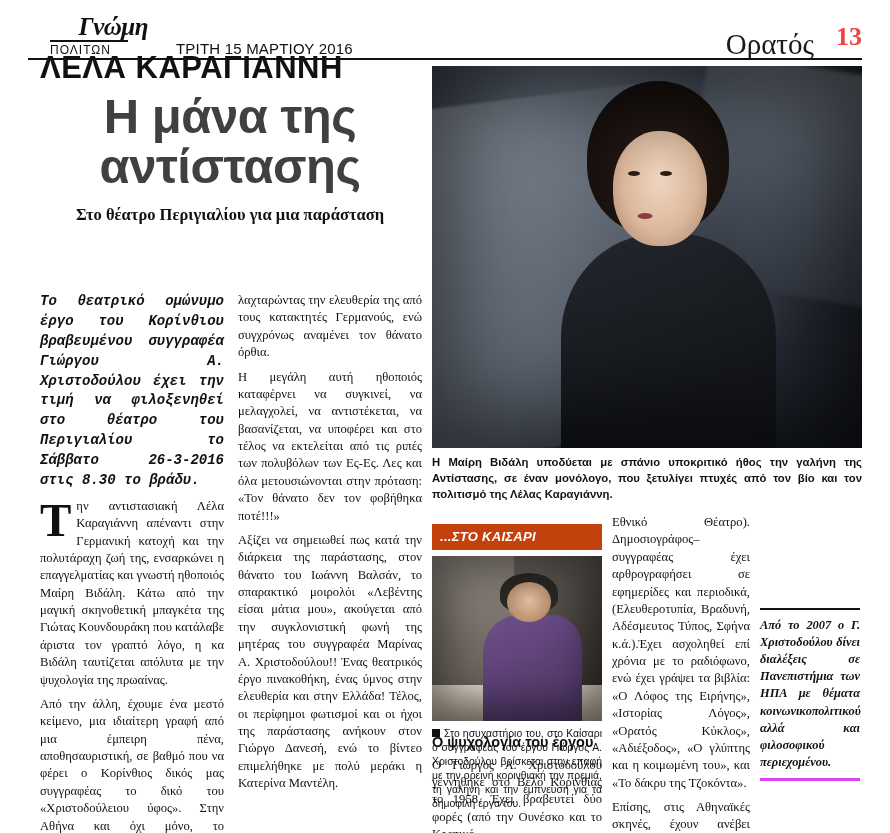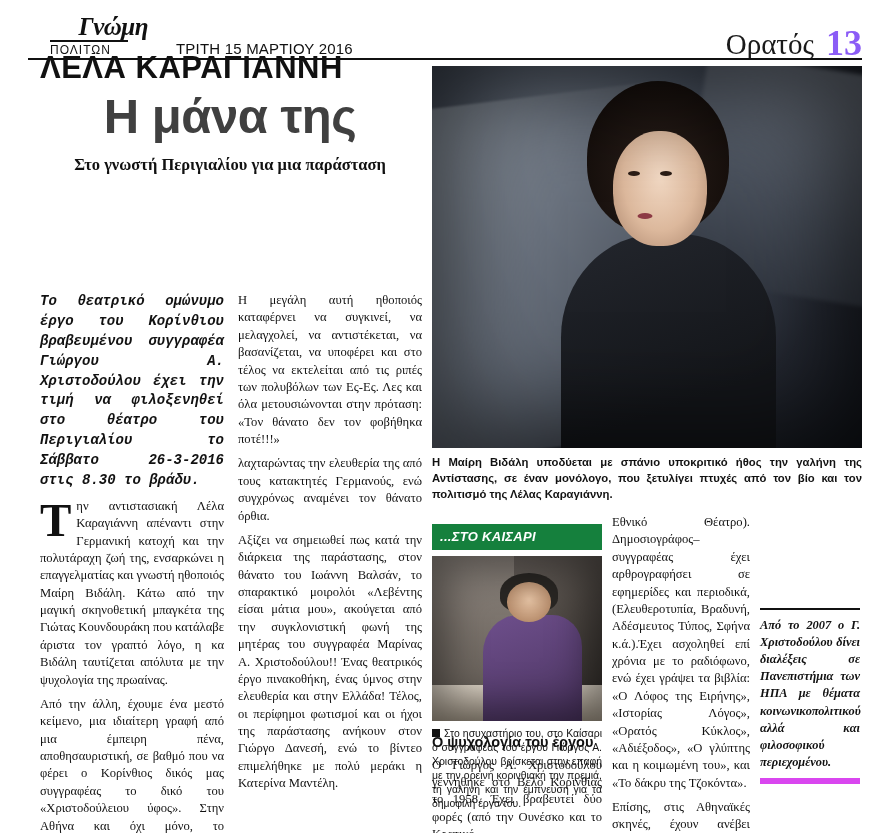--- a/index.html
+++ b/index.html
@@ -58,23 +58,23 @@
     position: absolute;
     right: 48px; top: 14px;
     font-family: "Liberation Serif", serif;
     font-size: 29px;
     color: #1a1a1a;
   }
   .page-number {
     position: absolute;
     right: 0; top: 8px;
     font-family: "Liberation Serif", serif;
-    font-size: 36px;
-    font-weight: bold;
-    color: #8b5cf6;
+    font-size: 26px;
+    font-weight: bold;
+    color: #ef4444;
   }
   .rule-top {
     position: absolute;
     left: 28px; right: 28px; top: 58px;
     border-top: 2px solid #111;
   }
 
   
   .headline-block {
     position: absolute;
@@ -227,21 +227,21 @@
     font-size: 47px;
     line-height: 0.78;
     padding: 4px 5px 0 0;
   }
 
   
   .label-bar {
     position: absolute;
     left: 432px; top: 524px;
     width: 170px; height: 26px;
-    background: #15803d;
+    background: #c2410c;
   }
   .label-bar span {
     position: absolute;
     left: 8px; top: 5px;
     font-family: "Liberation Sans", sans-serif;
     font-weight: bold;
     font-style: italic;
     font-size: 13px;
     color: #fff;
     letter-spacing: .3px;
@@ -297,21 +297,21 @@
   }
 
   
   .note-box {
     font-family: "Liberation Serif", serif;
     font-style: italic;
     font-weight: bold;
     font-size: 12.4px;
     line-height: 1.38;
     border-top: 2px solid #111;
-    border-bottom: 6px solid #d946ef;
+    border-bottom: 3px solid #d946ef;
     padding: 7px 0 7px 0;
     text-align: justify;
   }
 </style>
 </head>
 <body>
 
 <div class="masthead">
   <div class="logo-wrap">
     <div class="logo-main">Γνώμη</div>
@@ -320,22 +320,23 @@
   <div class="masthead-date">ΤΡΙΤΗ 15 ΜΑΡΤΙΟΥ 2016</div>
   <div class="section-name">Ορατός</div>
   <div class="page-number">13</div>
 </div>
 <div class="rule-top"></div>
 
 <div class="headline-block">
   <div class="kicker">ΛΕΛΑ ΚΑΡΑΓΙΑΝΝΗ</div>
   <h1 class="headline">
     <span>Η μάνα της</span><br>
+    <span>αντίστασης</span>
   </h1>
-  <div class="subhead">Στο γνωστή Περιγιαλίου για μια παράσταση</div>
+  <div class="subhead">Στο θέατρο Περιγιαλίου για μια παράσταση</div>
 </div>
 
 <div class="main-photo">
   <div class="photo-bg"></div>
   <div class="photo-pillow"></div>
   <div class="photo-pillow2"></div>
   <div class="photo-body"></div>
   <div class="photo-hair"></div>
   <div class="photo-face"></div>
   <div class="photo-eye l"></div>
@@ -347,22 +348,22 @@
 
 <div class="col" id="col1">
   <p class="intro">Το θεατρικό ομώνυμο έργο του Κορίνθιου βραβευμένου συγγραφέα Γιώργου Α. Χριστοδούλου έχει την τιμή να φιλοξενηθεί στο θέατρο του Περιγιαλίου το Σάββατο 26-3-2016 στις 8.30 το βράδυ.</p>
   <p class="dropcap">Την αντιστασιακή Λέλα Καραγιάννη απέναντι στην Γερμανική κατοχή και την πολυτάραχη ζωή της, ενσαρκώνει η επαγγελματίας και γνωστή ηθοποιός Μαίρη Βιδάλη. Κάτω από την μαγική σκηνοθετική μπαγκέτα της Γιώτας Κουνδουράκη που κατάλαβε άριστα τον γραπτό λόγο, η κα Βιδάλη ταυτίζεται απόλυτα με την ψυχολογία της πρωαίνας.</p>
   <p>Από την άλλη, έχουμε ένα μεστό κείμενο, μια ιδιαίτερη γραφή από μια έμπειρη πένα, αποθησαυριστική, σε βαθμό που να φέρει ο Κορίνθιος δικός μας συγγραφέας το δικό του «Χριστοδούλειου ύφος». Στην Αθήνα και όχι μόνο, το συγκεκριμένο έργο φωνή αποσπάσει εκπληκτικές κριτικές.</p>
   <p>Αν μελετήσει κάποιος την παράσταση, τότε θα δει ότι στην Μαίρη Βιδάλη, δεν υπάρχουν ούτε υπερβολές ούτε τίποτα παρανοϊκό.</p>
 
 </div>
 
 <div class="col" id="col2">
+  <p>λαχταρώντας την ελευθερία της από τους κατακτητές Γερμανούς, ενώ συγχρόνως αναμένει τον θάνατο όρθια.</p>
   <p>Η μεγάλη αυτή ηθοποιός καταφέρνει να συγκινεί, να μελαγχολεί, να αντιστέκεται, να βασανίζεται, να υποφέρει και στο τέλος να εκτελείται από τις ριπές των πολυβόλων των Ες-Ες. Λες και όλα μετουσιώνονται στην πρόταση: «Τον θάνατο δεν τον φοβήθηκα ποτέ!!!»</p>
-  <p>λαχταρώντας την ελευθερία της από τους κατακτητές Γερμανούς, ενώ συγχρόνως αναμένει τον θάνατο όρθια.</p>
   <p>Αξίζει να σημειωθεί πως κατά την διάρκεια της παράστασης, στον θάνατο του Ιωάννη Βαλσάν, το σπαρακτικό μοιρολόι «Λεβέντης είσαι μάτια μου», ακούγεται από την συγκλονιστική φωνή της μητέρας του συγγραφέα Μαρίνας Α. Χριστοδούλου!! Ένας θεατρικός έργο πινακοθήκη, ένας ύμνος στην ελευθερία και στην Ελλάδα! Τέλος, οι περίφημοι φωτισμοί και οι ήχοι της παράστασης ανήκουν στον Γιώργο Δανεσή, ενώ το βίντεο επιμελήθηκε με πολύ μεράκι η Κατερίνα Μαντέλη.</p>
 </div>
 
 <div class="label-bar">
   <span>...ΣΤΟ ΚΑΙΣΑΡΙ</span>
 </div>
 <div class="photo2">
   <div class="p2-bg"></div>
   <div class="p2-wall"></div>
   <div class="p2-desk"></div>

